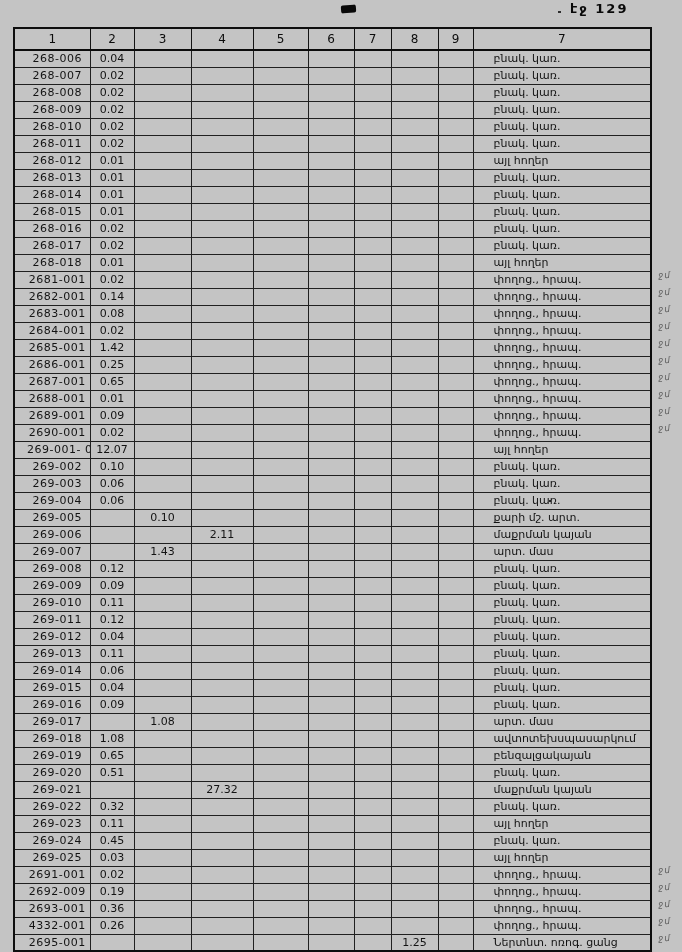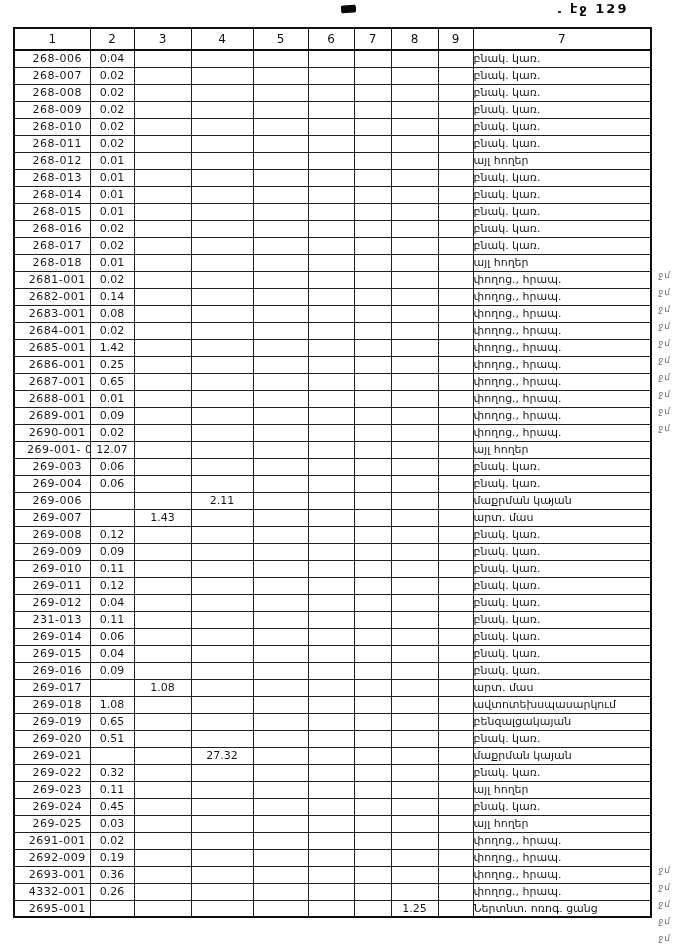--- a/index.html
+++ b/index.html
@@ -1,18 +1,18 @@
 <!DOCTYPE html>
 <html><head>
 <meta charset="utf-8">
 <style>
   html,body { margin:0; padding:0; background:#e8e8e6; }
   .page {
     position:relative; width:682px; height:952px; margin:0 auto;
-    background:#ffffff; overflow:hidden;
+    background:#f0abfc; overflow:hidden;
     font-family:"DejaVu Sans", sans-serif; color:#1c1c1c;
     filter: grayscale(1) contrast(1.07) blur(0.2px);
   }
   .page-label {
     position:absolute; left:570px; top:1px; width:100px;
     font-size:13px; font-weight:700; letter-spacing:2px; color:#111;
   }
   .scan-blob {
     position:absolute; left:341px; top:5px; width:15px; height:8px;
     background:#111; border-radius:2px; transform:rotate(-4deg);
@@ -28,21 +28,21 @@
   table.reg th {
     height:20px; border:1px solid #1b1b1b; border-bottom:2px solid #141414;
     font-size:12px; font-weight:400; text-align:center; padding:0; color:#141414;
   }
   table.reg td {
     height:17px; border:1px solid #262626; padding:0 2px;
     font-size:11px; line-height:15px; overflow:hidden; white-space:nowrap;
     text-align:center; color:#1a1a1a; box-sizing:border-box;
   }
   table.reg td.c1 { text-align:center; padding-left:12px; letter-spacing:0.5px; }
-  table.reg td.c10 { text-align:left; padding-left:0; }
+  table.reg td.c10 { text-align:left; padding-left:20px; }
   .margin-layer { position:absolute; left:0; top:0; width:682px; height:952px; pointer-events:none; }
   .margin-note {
     position:absolute; left:658px; width:24px; height:14px;
     font-size:9px; color:#555; opacity:0.85; letter-spacing:1px;
     transform:skewX(-6deg);
   }
 </style>
 </head>
 <body>
 
@@ -364,20 +364,32 @@
           <td class="c3"></td>
           <td class="c4"></td>
           <td class="c5"></td>
           <td class="c6"></td>
           <td class="c7"></td>
           <td class="c8"></td>
           <td class="c9"></td>
           <td class="c10">այլ հողեր</td>
         </tr>
         <tr>
+          <td class="c1">269-002</td>
+          <td class="c2">0.10</td>
+          <td class="c3"></td>
+          <td class="c4"></td>
+          <td class="c5"></td>
+          <td class="c6"></td>
+          <td class="c7"></td>
+          <td class="c8"></td>
+          <td class="c9"></td>
+          <td class="c10">բնակ. կառ.</td>
+        </tr>
+        <tr>
           <td class="c1">269-003</td>
           <td class="c2">0.06</td>
           <td class="c3"></td>
           <td class="c4"></td>
           <td class="c5"></td>
           <td class="c6"></td>
           <td class="c7"></td>
           <td class="c8"></td>
           <td class="c9"></td>
           <td class="c10">բնակ. կառ.</td>
@@ -386,20 +398,32 @@
           <td class="c1">269-004</td>
           <td class="c2">0.06</td>
           <td class="c3"></td>
           <td class="c4"></td>
           <td class="c5"></td>
           <td class="c6"></td>
           <td class="c7"></td>
           <td class="c8"></td>
           <td class="c9"></td>
           <td class="c10">բնակ. կառ.</td>
+        </tr>
+        <tr>
+          <td class="c1">269-005</td>
+          <td class="c2"></td>
+          <td class="c3">0.10</td>
+          <td class="c4"></td>
+          <td class="c5"></td>
+          <td class="c6"></td>
+          <td class="c7"></td>
+          <td class="c8"></td>
+          <td class="c9"></td>
+          <td class="c10">քարի մշ. արտ.</td>
         </tr>
         <tr>
           <td class="c1">269-006</td>
           <td class="c2"></td>
           <td class="c3"></td>
           <td class="c4">2.11</td>
           <td class="c5"></td>
           <td class="c6"></td>
           <td class="c7"></td>
           <td class="c8"></td>
@@ -472,21 +496,21 @@
           <td class="c3"></td>
           <td class="c4"></td>
           <td class="c5"></td>
           <td class="c6"></td>
           <td class="c7"></td>
           <td class="c8"></td>
           <td class="c9"></td>
           <td class="c10">բնակ. կառ.</td>
         </tr>
         <tr>
-          <td class="c1">231-013</td>
+          <td class="c1">269-013</td>
           <td class="c2">0.11</td>
           <td class="c3"></td>
           <td class="c4"></td>
           <td class="c5"></td>
           <td class="c6"></td>
           <td class="c7"></td>
           <td class="c8"></td>
           <td class="c9"></td>
           <td class="c10">բնակ. կառ.</td>
         </tr>

